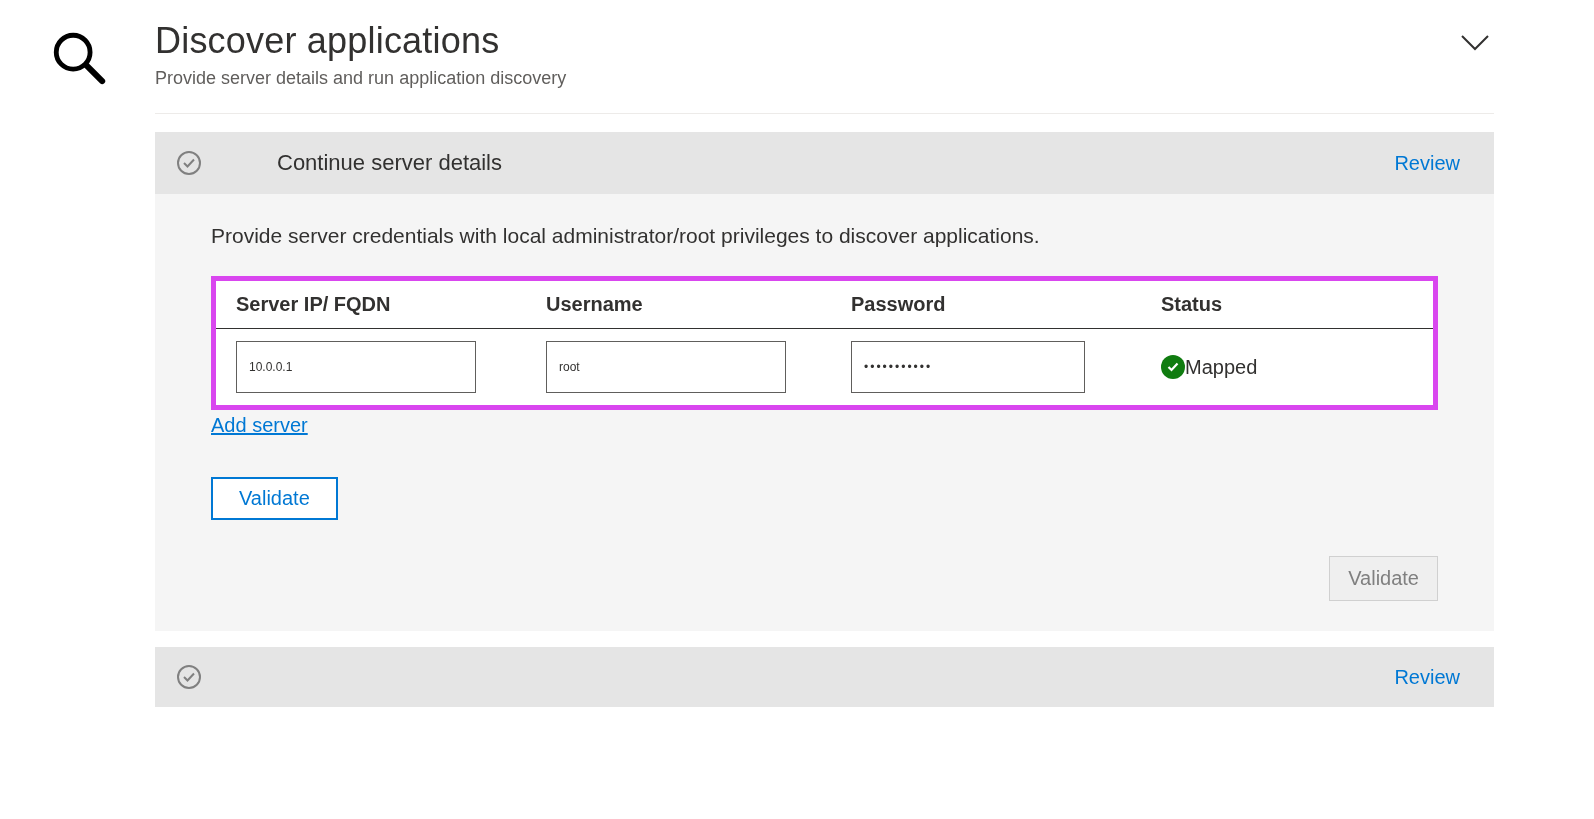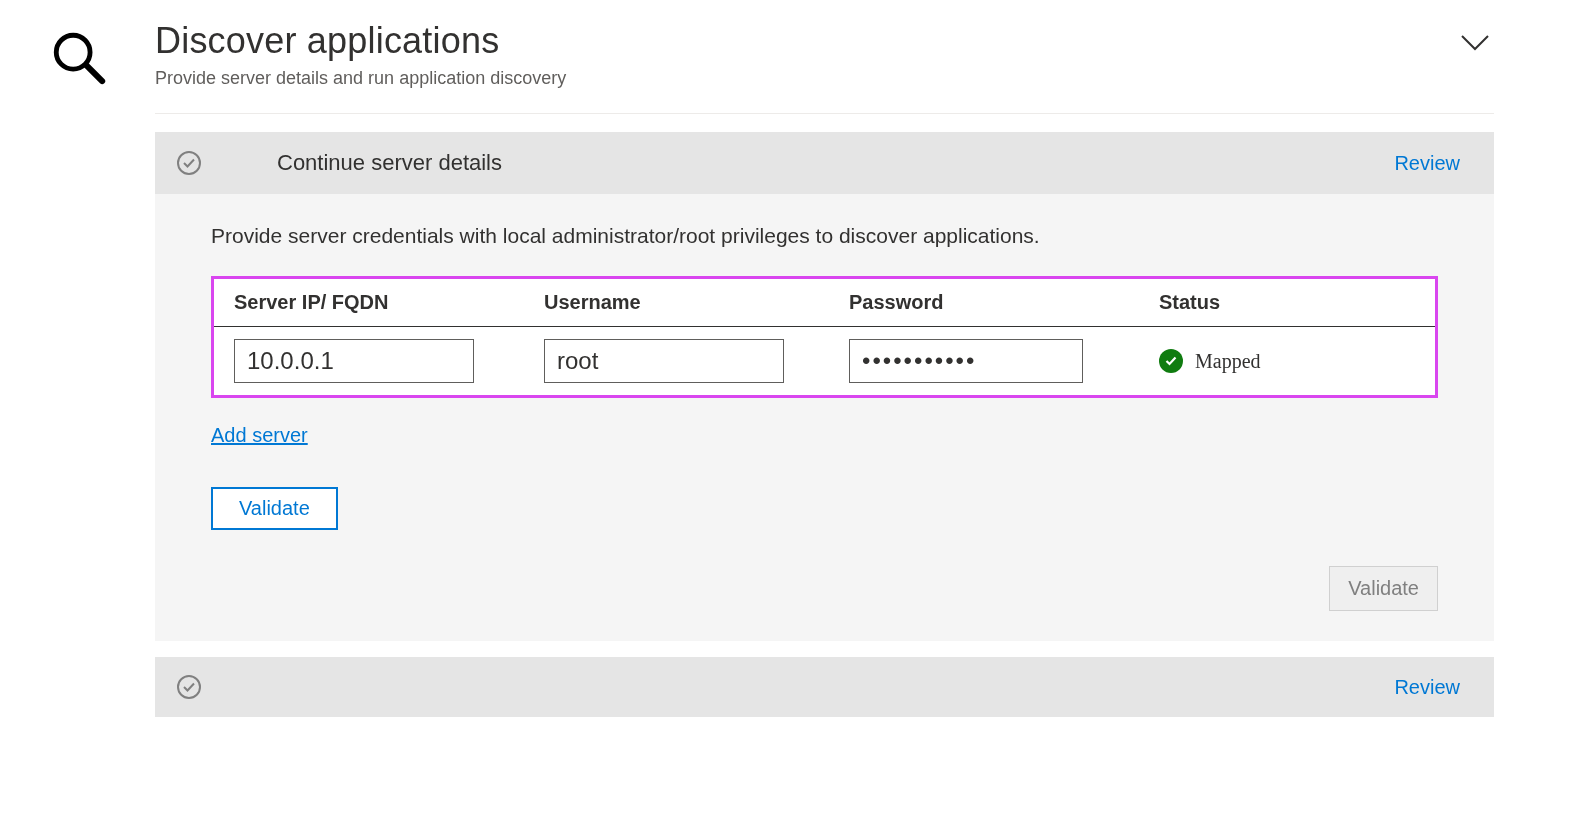--- a/index.html
+++ b/index.html
@@ -102,21 +102,21 @@
     .section-body {
       background: #f5f5f5;
       padding: 30px 56px 30px 56px;
     }
     .instruction {
       font-size: 21px;
       color: #323130;
       margin-bottom: 28px;
     }
     .table-wrap {
-      border: 3px solid #d946ef;
+      border: 5px solid #d946ef;
       background: #ffffff;
     }
     .table-header {
       display: flex;
       border-bottom: 1px solid #323130;
       padding: 12px 20px;
     }
     .th {
       font-size: 20px;
       font-weight: 600;
@@ -125,37 +125,35 @@
     .col-ip { width: 310px; }
     .col-user { width: 305px; }
     .col-pass { width: 310px; }
     .col-status { flex: 1; }
     .table-row {
       display: flex;
       align-items: center;
       padding: 12px 20px;
     }
     .td-input {
-      height: 44px;
+      height: 52px;
       border: 1px solid #605e5c;
       padding: 0 12px;
-      font-size: 24px;
+      font-size: 12px;
       color: #323130;
       font-family: inherit;
       outline: none;
       background: #fff;
     }
     .ip-input { width: 240px; }
     .user-input { width: 240px; }
     .pass-input { width: 234px; letter-spacing: 2px; }
     .status-cell {
       display: flex;
       align-items: center;
-      gap: 12px;
-      font-family: Liberation Serif, serif;
     }
     .success-badge {
       width: 24px;
       height: 24px;
       background: #107c10;
       border-radius: 50%;
       display: flex;
       align-items: center;
       justify-content: center;
     }
@@ -165,21 +163,21 @@
     }
     .status-text {
       font-size: 20px;
       color: #323130;
     }
     .add-server {
       display: inline-block;
       color: #0078d4;
       font-size: 20px;
       text-decoration: underline;
-      margin-top: 26px;
+      margin-top: 4px;
       cursor: pointer;
     }
     .validate-btn {
       display: inline-block;
       margin-top: 40px;
       border: 2px solid #0078d4;
       background: #ffffff;
       color: #0078d4;
       font-size: 20px;
       padding: 8px 26px;

